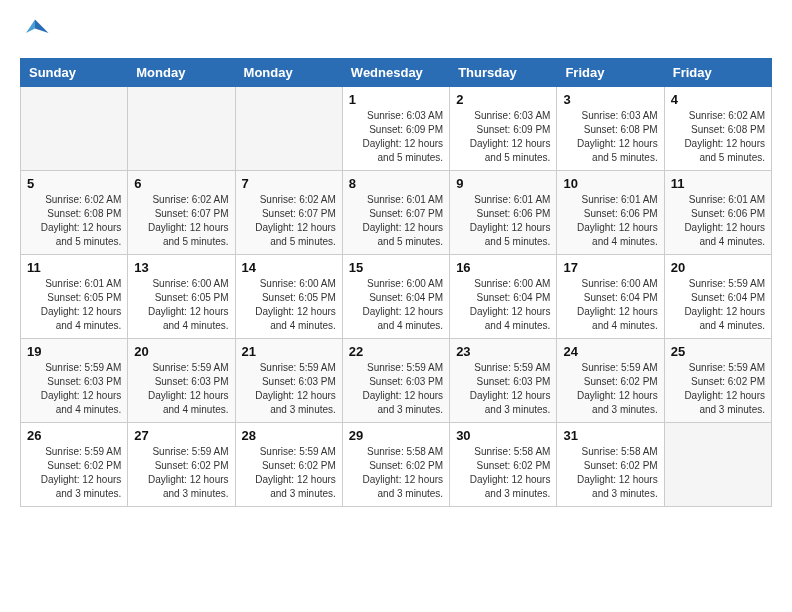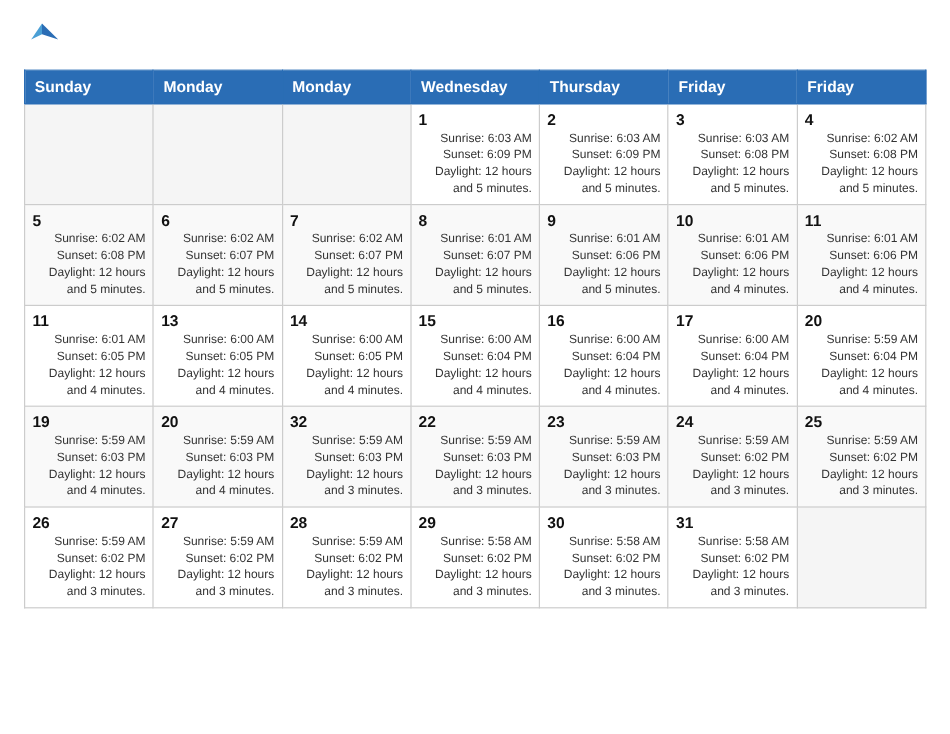--- a/index.html
+++ b/index.html
@@ -213,21 +213,21 @@
         <tr>
           <td>
             <span class="day-num">19</span>
             <div class="day-info">Sunrise: 5:59 AM<br>Sunset: 6:03 PM<br>Daylight: 12 hours<br>and 4 minutes.</div>
           </td>
           <td>
             <span class="day-num">20</span>
             <div class="day-info">Sunrise: 5:59 AM<br>Sunset: 6:03 PM<br>Daylight: 12 hours<br>and 4 minutes.</div>
           </td>
           <td>
-            <span class="day-num">32</span>
+            <span class="day-num">21</span>
             <div class="day-info">Sunrise: 5:59 AM<br>Sunset: 6:03 PM<br>Daylight: 12 hours<br>and 3 minutes.</div>
           </td>
           <td>
             <span class="day-num">22</span>
             <div class="day-info">Sunrise: 5:59 AM<br>Sunset: 6:03 PM<br>Daylight: 12 hours<br>and 3 minutes.</div>
           </td>
           <td>
             <span class="day-num">23</span>
             <div class="day-info">Sunrise: 5:59 AM<br>Sunset: 6:03 PM<br>Daylight: 12 hours<br>and 3 minutes.</div>
           </td>

